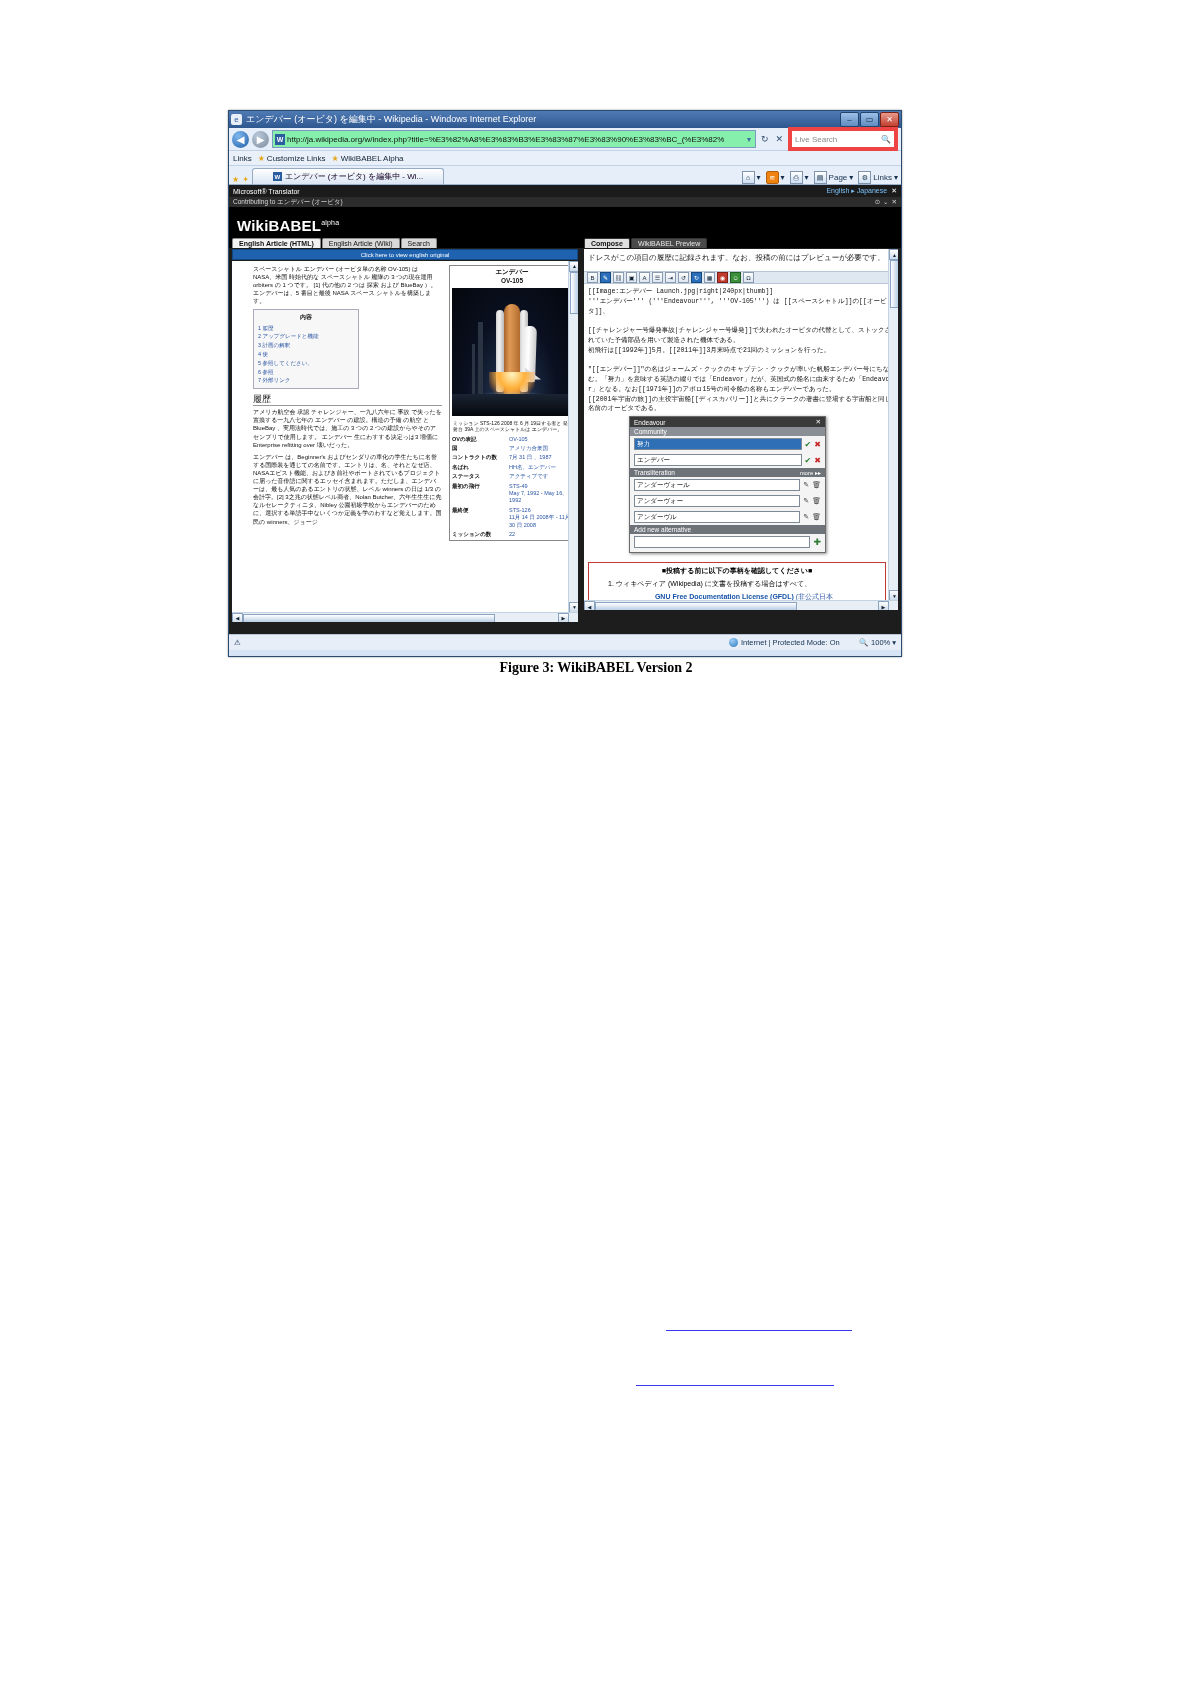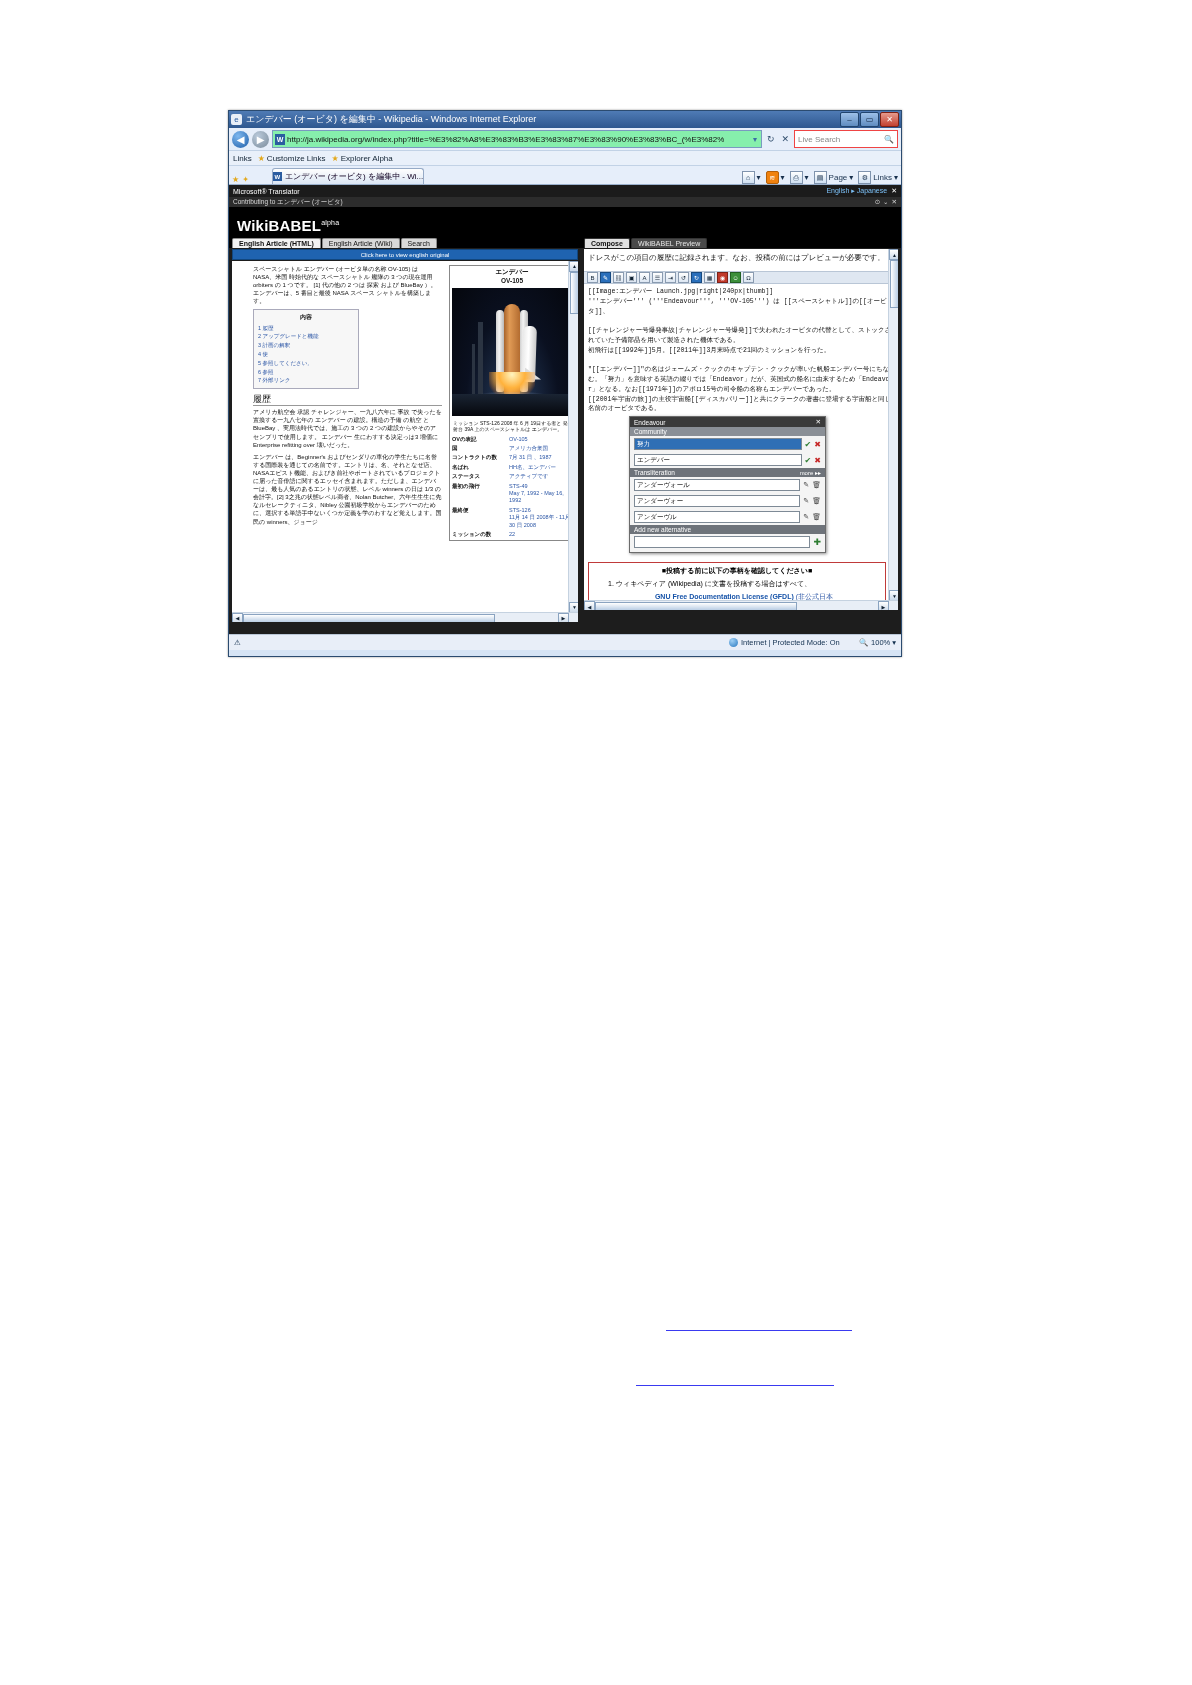--- a/index.html
+++ b/index.html
@@ -27,36 +27,36 @@
   .navbtn{width:17px;height:17px;border-radius:50%;display:flex;align-items:center;justify-content:center;
           font-size:10px;color:#fff;}
   .navbtn.back{background:radial-gradient(circle at 35% 30%,#7fb8ef,#1f5ea8);}
   .navbtn.fwd{background:radial-gradient(circle at 35% 30%,#b9c9da,#7d8d9c);}
   .urlbox{flex:1;height:16px;background:#86efac;border:1px solid #7a9ac0;display:flex;align-items:center;
           font-size:8px;padding:0 2px;overflow:hidden;white-space:nowrap;}
   .urlbox .favicon{width:10px;height:11px;background:#2a5ca0;color:#fff;font-size:7px;
           display:flex;align-items:center;justify-content:center;margin-right:2px;font-weight:bold;}
   .urlbox .u-text{overflow:hidden;text-overflow:ellipsis;color:#111;}
   .urlbox .u-drop{margin-left:auto;color:#3a6ea5;font-size:8px;padding:0 2px;}
-  .searchbox{width:96px;height:16px;background:#fff;border:1px solid #ef4444;display:flex;align-items:center;
+  .searchbox{width:96px;height:16px;background:#fff;border:4px solid #ef4444;display:flex;align-items:center;
           font-size:8px;padding:0 3px;color:#888;}
   .searchbox .s-ico{margin-left:auto;color:#3a6ea5;}
   .mini-btn{font-size:9px;color:#33506f;padding:0 2px;}
 
   
   .linksbar{height:14px;background:#e9f0fa;display:flex;align-items:center;gap:6px;padding:0 4px;
             font-size:8px;color:#123;border-bottom:1px solid #c2d2e6;text-align:right;}
   .linksbar .lk{display:flex;align-items:center;gap:2px;}
   .star{color:#e3a81b;font-size:8px;}
 
   
   .tabsrow{height:18px;background:#e6eefa;display:flex;align-items:flex-end;padding:0 3px;gap:3px;
            border-bottom:1px solid #9ab0cc;position:relative;}
   .tab{height:15px;background:linear-gradient(#fefefe,#dbe6f4);border:1px solid #96aac6;border-bottom:none;
-       border-radius:3px 3px 0 0;display:flex;align-items:center;gap:3px;padding:0 0;font-size:8px;color:#102;margin-left:20px;}
+       border-radius:3px 3px 0 0;display:flex;align-items:center;gap:3px;padding:0 20px;font-size:8px;color:#102;}
   .tab .tfav{width:9px;height:9px;background:#2a5ca0;color:#fff;font-size:6px;display:flex;
        align-items:center;justify-content:center;font-weight:bold;}
   .toolicons{margin-left:auto;display:flex;align-items:center;gap:5px;font-size:8px;color:#18304d;}
   .tool-ic{display:flex;align-items:center;gap:2px;}
   .sq{width:11px;height:11px;border:1px solid #7f93ad;background:linear-gradient(#fff,#cfe0f2);
       display:flex;align-items:center;justify-content:center;font-size:7px;}
   .orange{background:#f0820f;color:#fff;border-color:#b3600a;border-radius:2px;}
 
   
   .transbar{height:12px;background:#1b1b1b;color:#fff;font-size:7px;display:flex;align-items:center;
@@ -217,21 +217,21 @@
     </div>
 
     <div class="linksbar">
       <span>Links</span>
       <span class="lk">
         <span class="star">★</span>
         <span>Customize Links</span>
       </span>
       <span class="lk">
         <span class="star">★</span>
-        <span>Explorer Alpha</span>
+        <span>WikiBABEL Alpha</span>
       </span>
     </div>
 
     <div class="tabsrow">
       <span class="star">★</span>
       <span class="star">✦</span>
       <span class="tab">
         <span class="tfav">W</span>
         <span>エンデバー (オービタ) を編集中 - Wi...</span>
       </span>
@@ -507,16 +507,17 @@
         <span>Internet | Protected Mode: On</span>
       </span>
       <span style="display:flex;align-items:center;gap:2px;margin-left:14px;">
         <span>🔍</span>
         <span>100%</span>
         <span>▾</span>
       </span>
     </div>
   </div>
 
+  <div class="figcap">Figure 3:  WikiBABEL Version 2</div>
 
   <div class="rule" style="left:666px;top:1330px;width:186px;"></div>
   <div class="rule" style="left:636px;top:1385px;width:198px;"></div>
 </div>
 
 </body></html>

